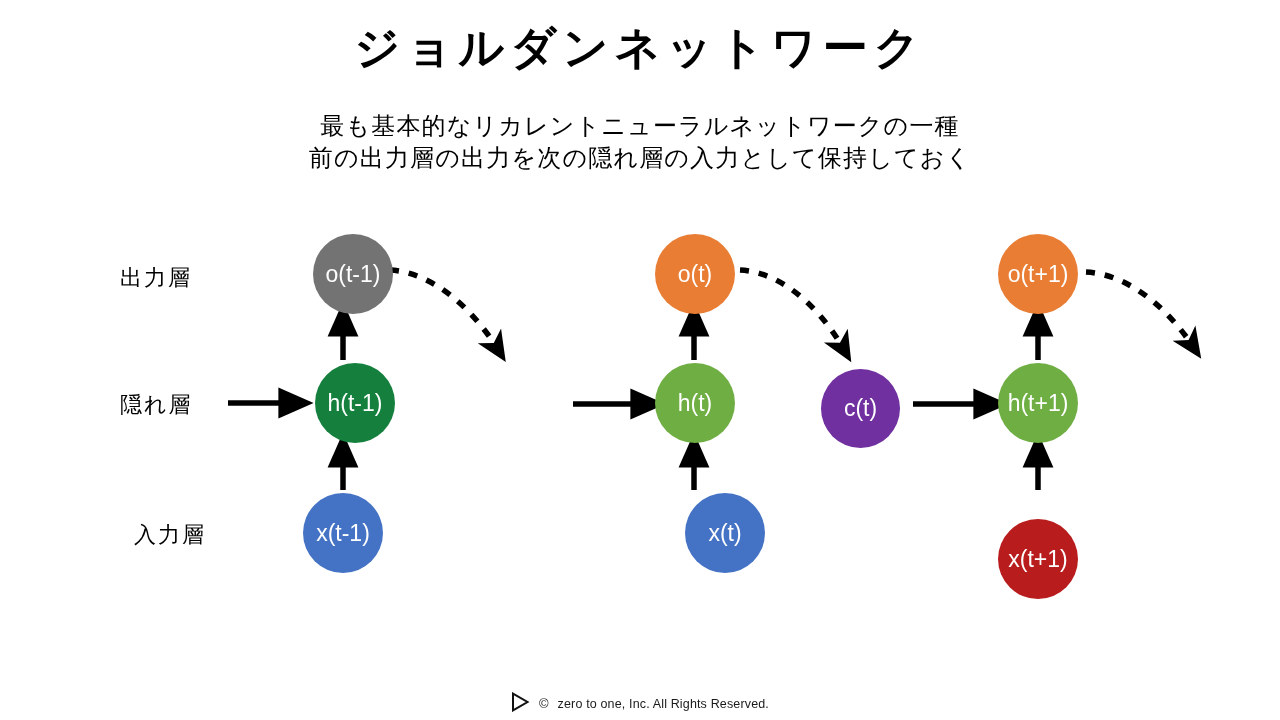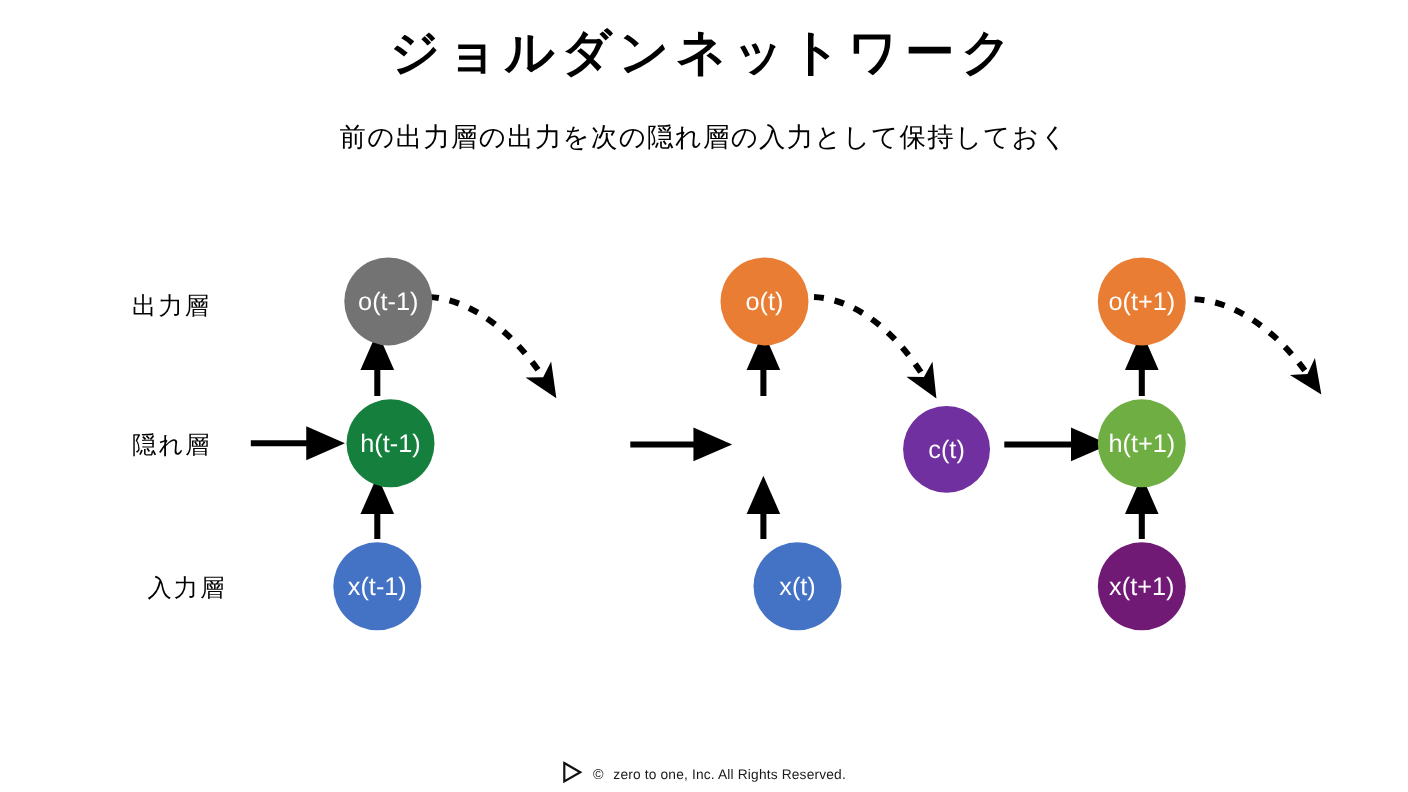--- a/index.html
+++ b/index.html
@@ -80,20 +80,21 @@
   .footer .ftext{letter-spacing:0.15px;}
 </style>
 </head>
 <body>
 
 <div id="slide">
 
   <div class="title">ジョルダンネットワーク</div>
 
   <div class="subtitle">
+    <div>最も基本的なリカレントニューラルネットワークの一種</div>
     <div>前の出力層の出力を次の隠れ層の入力として保持しておく</div>
   </div>
 
   <div class="row-label" style="left:120px;top:263px;">出力層</div>
   <div class="row-label" style="left:120px;top:390px;">隠れ層</div>
   <div class="row-label" style="left:120px;top:520px;margin-left:14px;">入力層</div>
 
   <svg id="arrows" viewBox="0 0 1280 720">
     <defs>
       <marker id="ah" markerWidth="7" markerHeight="7" refX="3.2" refY="3" orient="auto" markerUnits="strokeWidth">
@@ -146,27 +147,28 @@
     <g>
       <path d="M1086,272 C1126,274 1165,305 1192,345" fill="none" stroke="#000" stroke-width="5.5" stroke-dasharray="9 10" stroke-linecap="butt" marker-end="url(#ahd)"></path>
     </g>
   </svg>
 
   <div class="node" style="left:313px;top:234px;width:80px;height:80px;background:#737373;">o(t-1)</div>
   <div class="node" style="left:655px;top:234px;width:80px;height:80px;background:#E87D33;">o(t)</div>
   <div class="node" style="left:998px;top:234px;width:80px;height:80px;background:#E87D33;">o(t+1)</div>
 
   <div class="node" style="left:315px;top:363px;width:80px;height:80px;background:#15803d;">h(t-1)</div>
+  <div class="node" style="left:655px;top:363px;width:80px;height:80px;background:#6FAE43;">h(t)</div>
   <div class="node" style="left:998px;top:363px;width:80px;height:80px;background:#6FAE43;">h(t+1)</div>
 
   <div class="node" style="left:821px;top:369px;width:79px;height:79px;background:#7030A0;">c(t)</div>
 
   <div class="node" style="left:303px;top:493px;width:80px;height:80px;background:#4472C4;">x(t-1)</div>
   <div class="node" style="left:685px;top:493px;width:80px;height:80px;background:#4472C4;">x(t)</div>
-  <div class="node" style="left:998px;top:493px;width:80px;height:80px;background:#701a75;text-align:right;">x(t+1)</div>
+  <div class="node" style="left:998px;top:519px;width:80px;height:80px;background:#b91c1c;text-align:right;">x(t+1)</div>
 
   <div class="footer">
     <span class="logo">
       <svg width="19" height="20" viewBox="0 0 19 20">
         <path d="M2,1.6 L16.5,10 L2,18.4 Z" fill="#ffffff" stroke="#111111" stroke-width="2" stroke-linejoin="miter"></path>
       </svg>
     </span>
     <span class="copy">©</span>
     <span class="ftext">zero to one, Inc. All Rights Reserved.</span>
   </div>

